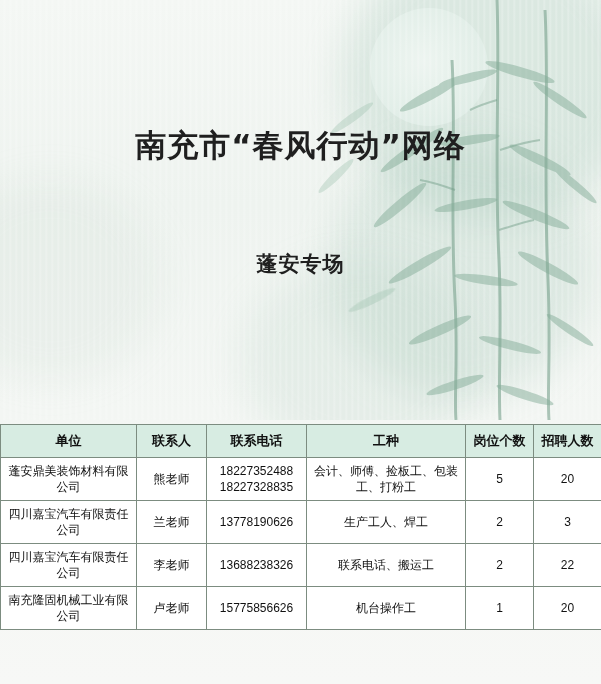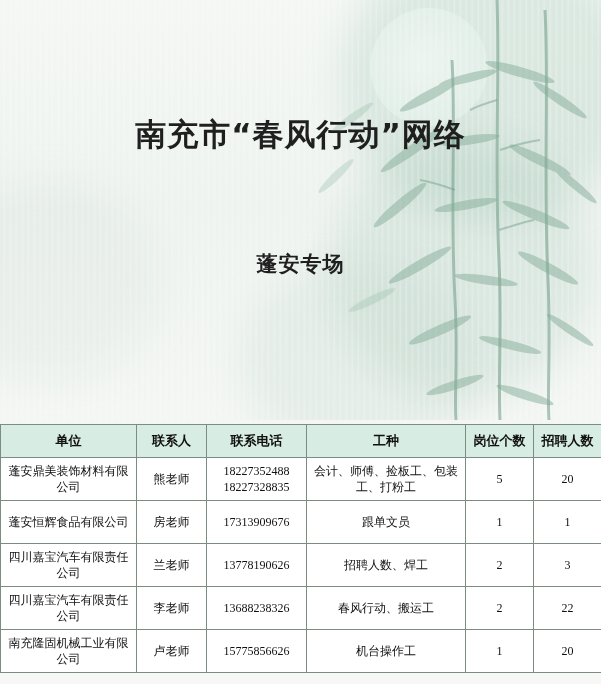--- a/index.html
+++ b/index.html
@@ -61,21 +61,21 @@
     filter: blur(18px);
   }
   .w1 { right: -40px; top: -60px; width: 300px; height: 280px; background: rgba(163,198,182,0.30); }
   .w2 { right: 10px;  top: 140px; width: 260px; height: 260px; background: rgba(150,190,172,0.22); }
   .w3 { right: 120px; top: 260px; width: 240px; height: 200px; background: rgba(176,205,190,0.20); }
   .w4 { left: -60px;  top: 180px; width: 220px; height: 200px; background: rgba(190,212,200,0.16); }
 
   .title-block {
     position: absolute;
     left: 0;
-    top: 114px;
+    top: 125px;
     width: 601px;
     text-align: center;
     z-index: 4;
   }
   .title-line {
     font-family: "DejaVu Sans", "Liberation Sans", sans-serif;
     font-weight: bold;
     font-size: 31px;
     line-height: 40px;
     color: #1f1f1f;
@@ -107,21 +107,21 @@
   table.jobs {
     border-collapse: collapse;
     width: 601px;
     table-layout: fixed;
     background: #ffffff;
   }
   table.jobs th, table.jobs td {
     border: 1px solid #7c8c80;
     text-align: center;
     vertical-align: middle;
-    font-family: Liberation Serif, serif;
+    font-family: Liberation Sans, sans-serif;
     color: #111111;
   }
   table.jobs thead th {
     background: #d7ece2;
     font-size: 13px;
     font-weight: bold;
     height: 26px;
     padding: 3px 2px;
   }
   table.jobs tbody td {
@@ -232,40 +232,32 @@
         <tr>
           <td class="unit">蓬安鼎美装饰材料有限公司</td>
           <td>熊老师</td>
           <td style="white-space: pre-line;">18227352488
 18227328835</td>
           <td>会计、师傅、捡板工、包装工、打粉工</td>
           <td>5</td>
           <td>20</td>
         </tr>
         <tr>
-          <td class="unit">蓬安恒辉食品有限公司</td>
-          <td>房老师</td>
-          <td>17313909676</td>
-          <td>跟单文员</td>
-          <td>1</td>
-          <td>1</td>
-        </tr>
-        <tr>
           <td class="unit">四川嘉宝汽车有限责任公司</td>
           <td>兰老师</td>
           <td>13778190626</td>
-          <td>招聘人数、焊工</td>
+          <td>生产工人、焊工</td>
           <td>2</td>
           <td>3</td>
         </tr>
         <tr>
           <td class="unit">四川嘉宝汽车有限责任公司</td>
           <td>李老师</td>
           <td>13688238326</td>
-          <td>春风行动、搬运工</td>
+          <td>联系电话、搬运工</td>
           <td>2</td>
           <td>22</td>
         </tr>
         <tr>
           <td class="unit">南充隆固机械工业有限公司</td>
           <td>卢老师</td>
           <td>15775856626</td>
           <td>机台操作工</td>
           <td>1</td>
           <td>20</td>

